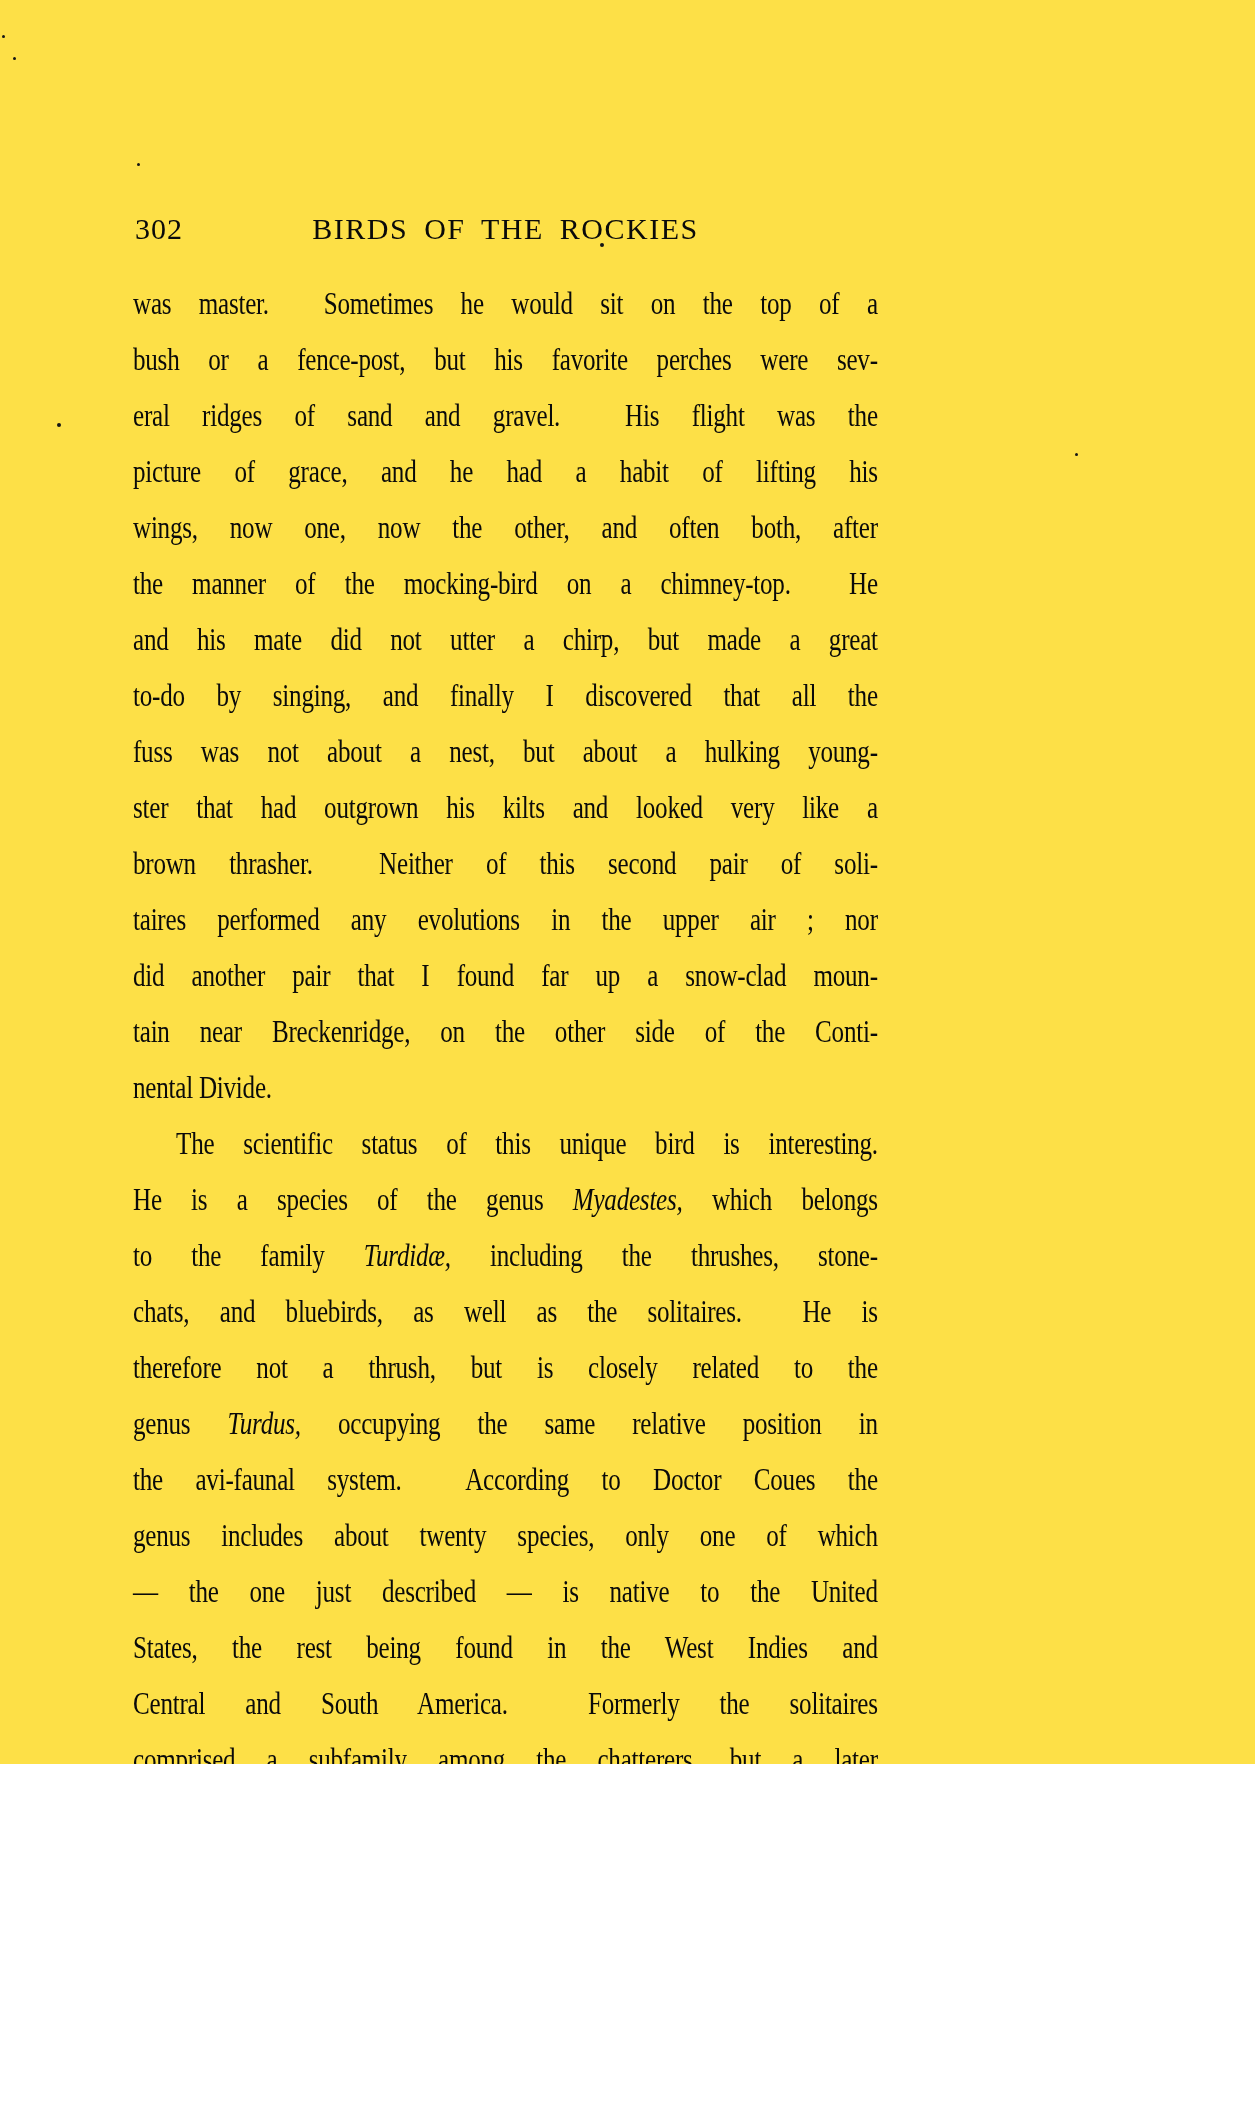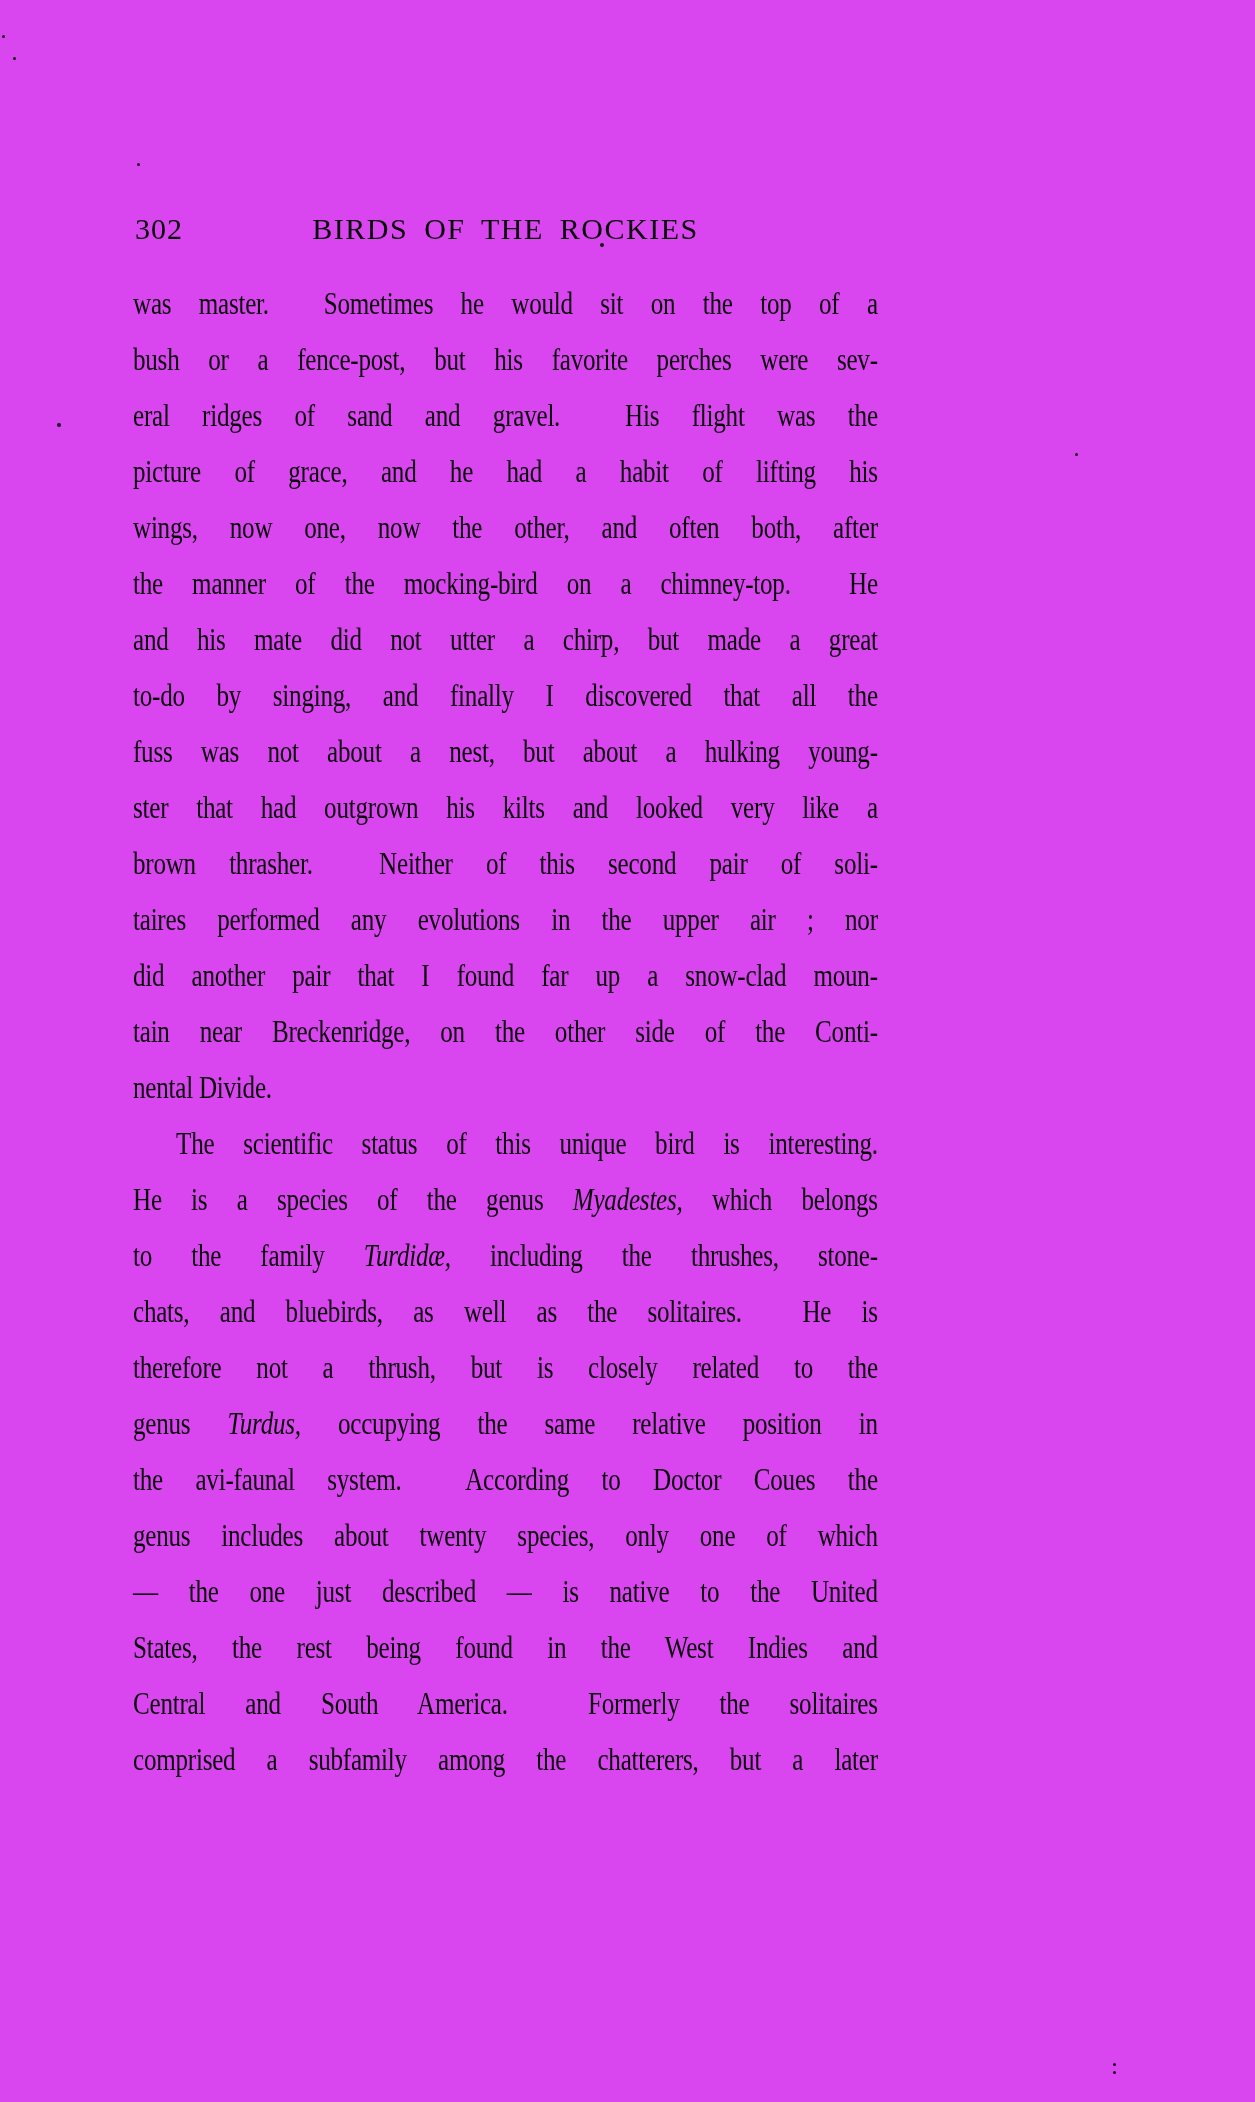--- a/index.html
+++ b/index.html
@@ -1,22 +1,22 @@
 <!DOCTYPE html>
 <html><head>
 <meta charset="utf-8">
 <title>Scanned Book Page</title>
 <style>
   html, body { margin: 0; padding: 0; background: #ffffff; }
 
   .page {
     position: relative;
     width: 1255px;
-    height: 2102px;
-    background: #d946ef;
+    height: 1764px;
+    background: #fde047;
     font-family: "Liberation Serif", serif;
     color: #0a0a0a;
     overflow: hidden;
   }
 
   
   .header {
     position: absolute;
     left: 133px;
     top: 212px;

